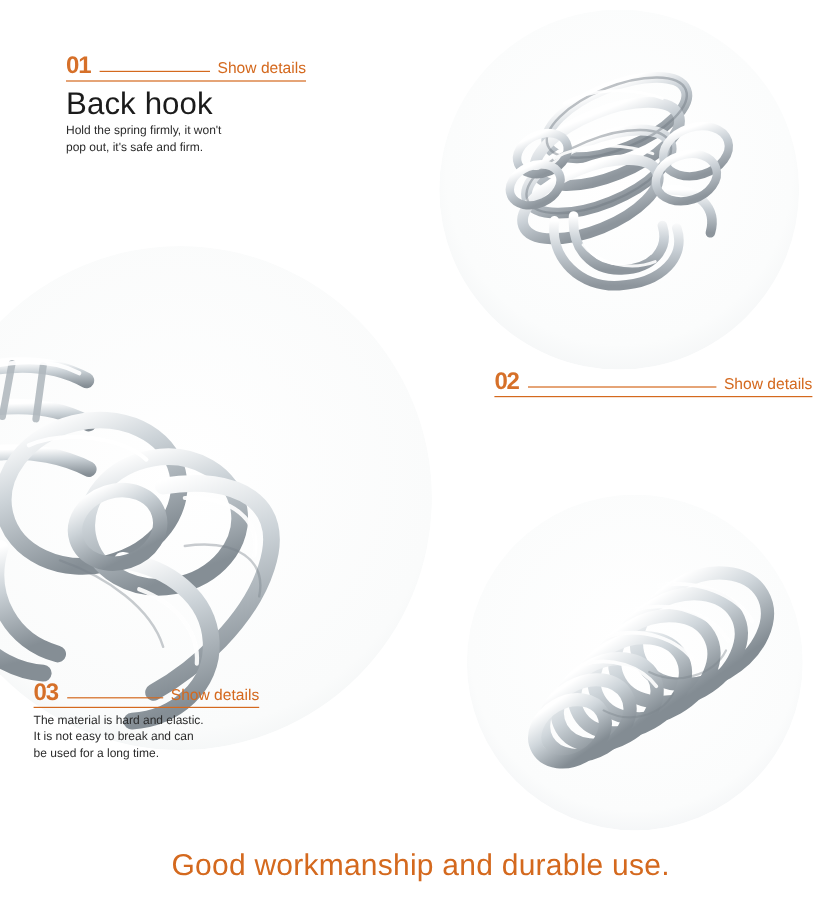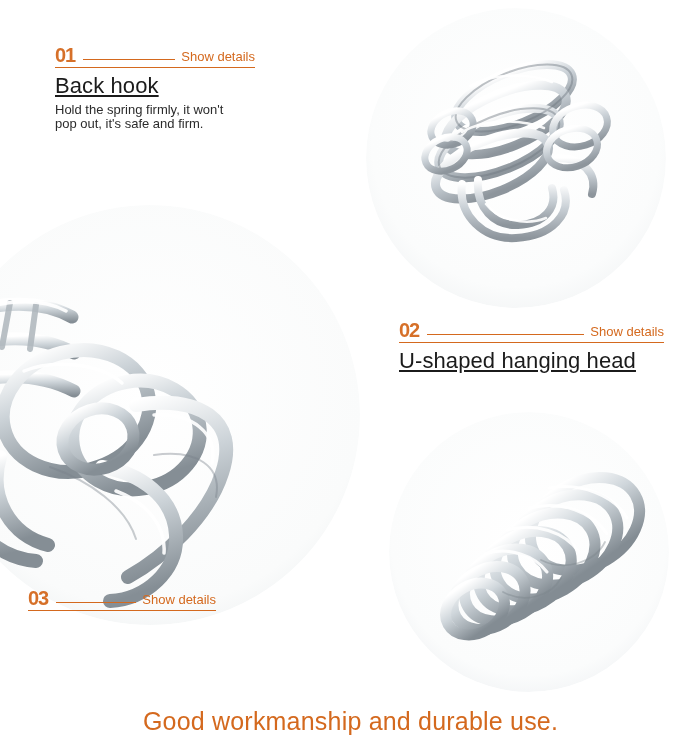--- a/index.html
+++ b/index.html
@@ -55,40 +55,39 @@
     white-space: nowrap;
     padding-bottom: 2px;
   }
   .feature-underline {
     height: 1px;
     background: #d4691e;
     margin-top: 2px;
     width: 100%;
   }
   .feature-title {
-    font-size: 22px;
+    font-size: 26px;
     color: #1b1b1b;
     line-height: 26px;
     margin-top: 5px;
     font-weight: 400;
     letter-spacing: 0.1px;
-    text-decoration: underline;
   }
   .feature-desc {
-    font-size: 13px;
+    font-size: 10px;
     color: #2b2b2b;
     line-height: 14px;
     margin-top: 4px;
     white-space: pre-line;
   }
 
   
   #feature-1 { left: 55px;  top: 45px;  width: 200px; }
-  #feature-2 { left: 399px; top: 308px; width: 265px; margin-top: 12px; }
-  #feature-3 { left: 28px;  top: 588px; width: 188px; }
+  #feature-2 { left: 412px; top: 308px; width: 265px; }
+  #feature-3 { left: 28px;  top: 567px; width: 188px; }
 
   
   .photo {
     position: absolute;
     border-radius: 50%;
     overflow: hidden;
     background: #ffffff;
   }
   .photo svg { display: block; }
 
@@ -277,27 +276,29 @@
 pop out, it's safe and firm.</div>
   </div>
 
   <div class="feature" id="feature-2">
     <div class="feature-head">
       <span class="feature-num">02</span>
       <span class="feature-rule"></span>
       <span class="feature-show">Show details</span>
     </div>
     <div class="feature-underline"></div>
-    <div class="feature-title">U-shaped hanging head</div>
   </div>
 
   <div class="feature" id="feature-3">
     <div class="feature-head">
       <span class="feature-num">03</span>
       <span class="feature-rule"></span>
       <span class="feature-show">Show details</span>
     </div>
     <div class="feature-underline"></div>
+    <div class="feature-desc">The material is hard and elastic.
+It is not easy to break and can
+be used for a long time.</div>
   </div>
 
   <div class="footer">Good workmanship and durable use.</div>
 
 </div>
 
 </body></html>

